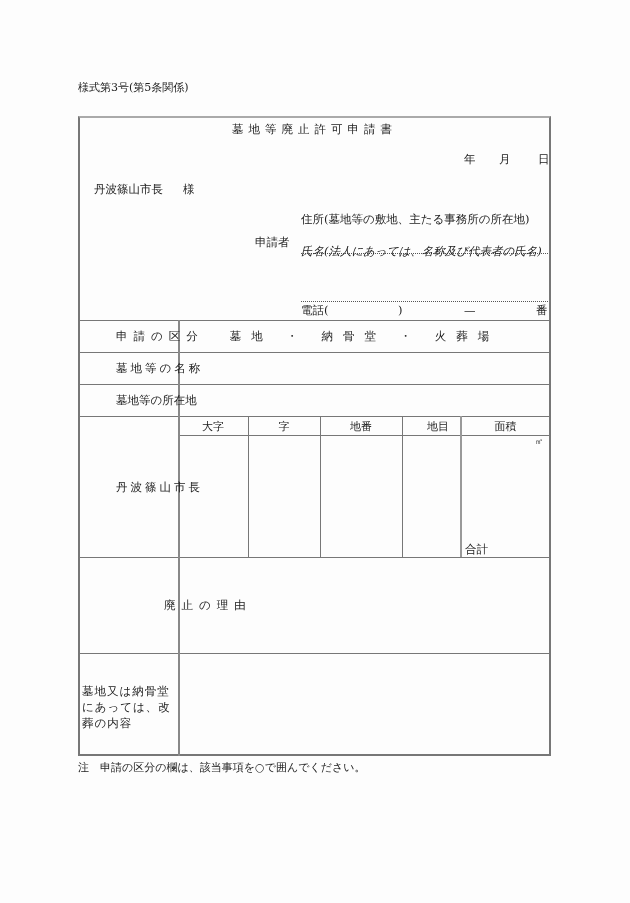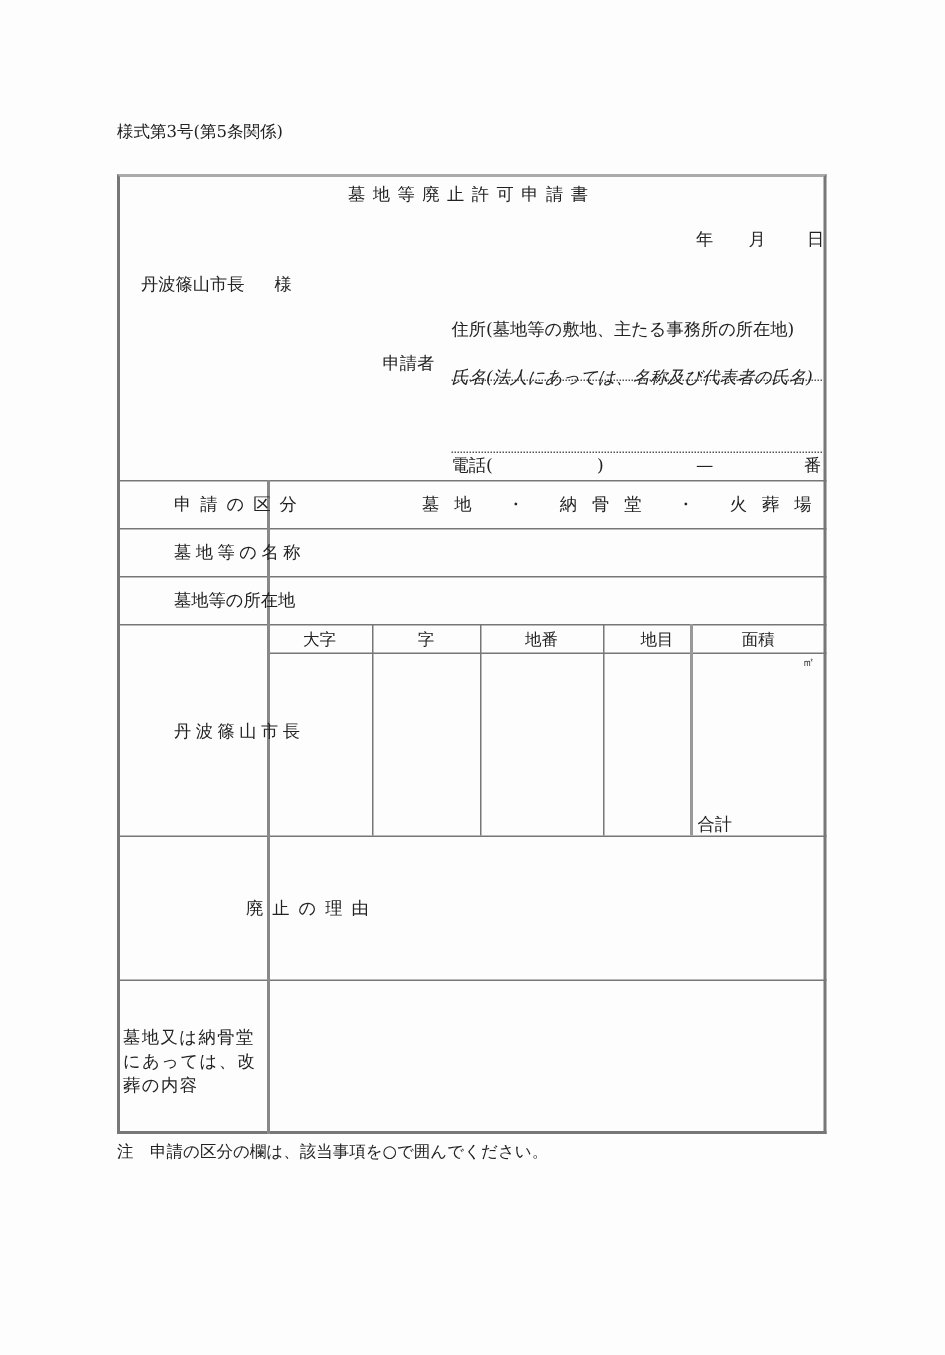--- a/index.html
+++ b/index.html
@@ -21,21 +21,21 @@
   .addr-label { left: 301px; top: 212px; }
   .dotline { position: absolute; left: 301px; width: 247px; border-top: 1px dotted #555; height: 0; }
   .name-label { left: 301px; top: 244px; font-style: italic; }
   .tel-label { left: 301px; top: 303px; }
   .tel-close { left: 398px; top: 303px; }
   .tel-dash { left: 464px; top: 303px; }
   .tel-ban { left: 536px; top: 303px; }
   .rowlabel { position: absolute; left: 80px; width: 97px; text-align: left; font-size: 11.5px; margin-left: 36px; }
   .spaced { letter-spacing: 6px; }
   .spaced4 { letter-spacing: 3px; }
-  .category { left: 178px; width: 373px; top: 329px; text-align: right; letter-spacing: 10px; }
+  .category { left: 178px; width: 373px; top: 329px; text-align: center; letter-spacing: 10px; }
   .colhead { position: absolute; top: 419px; text-align: center; font-size: 11px; }
   .m2 { left: 535px; top: 436px; font-size: 8px; }
   .total { left: 465px; top: 542px; }
   .multi { left: 82px; top: 683px; width: 92px; line-height: 16px; letter-spacing: 1px; }
   .note { left: 78px; top: 760px; font-size: 11px; }
 </style>
 </head>
 <body>
 
 <div class="abs caption">様式第3号(第5条関係)</div>

